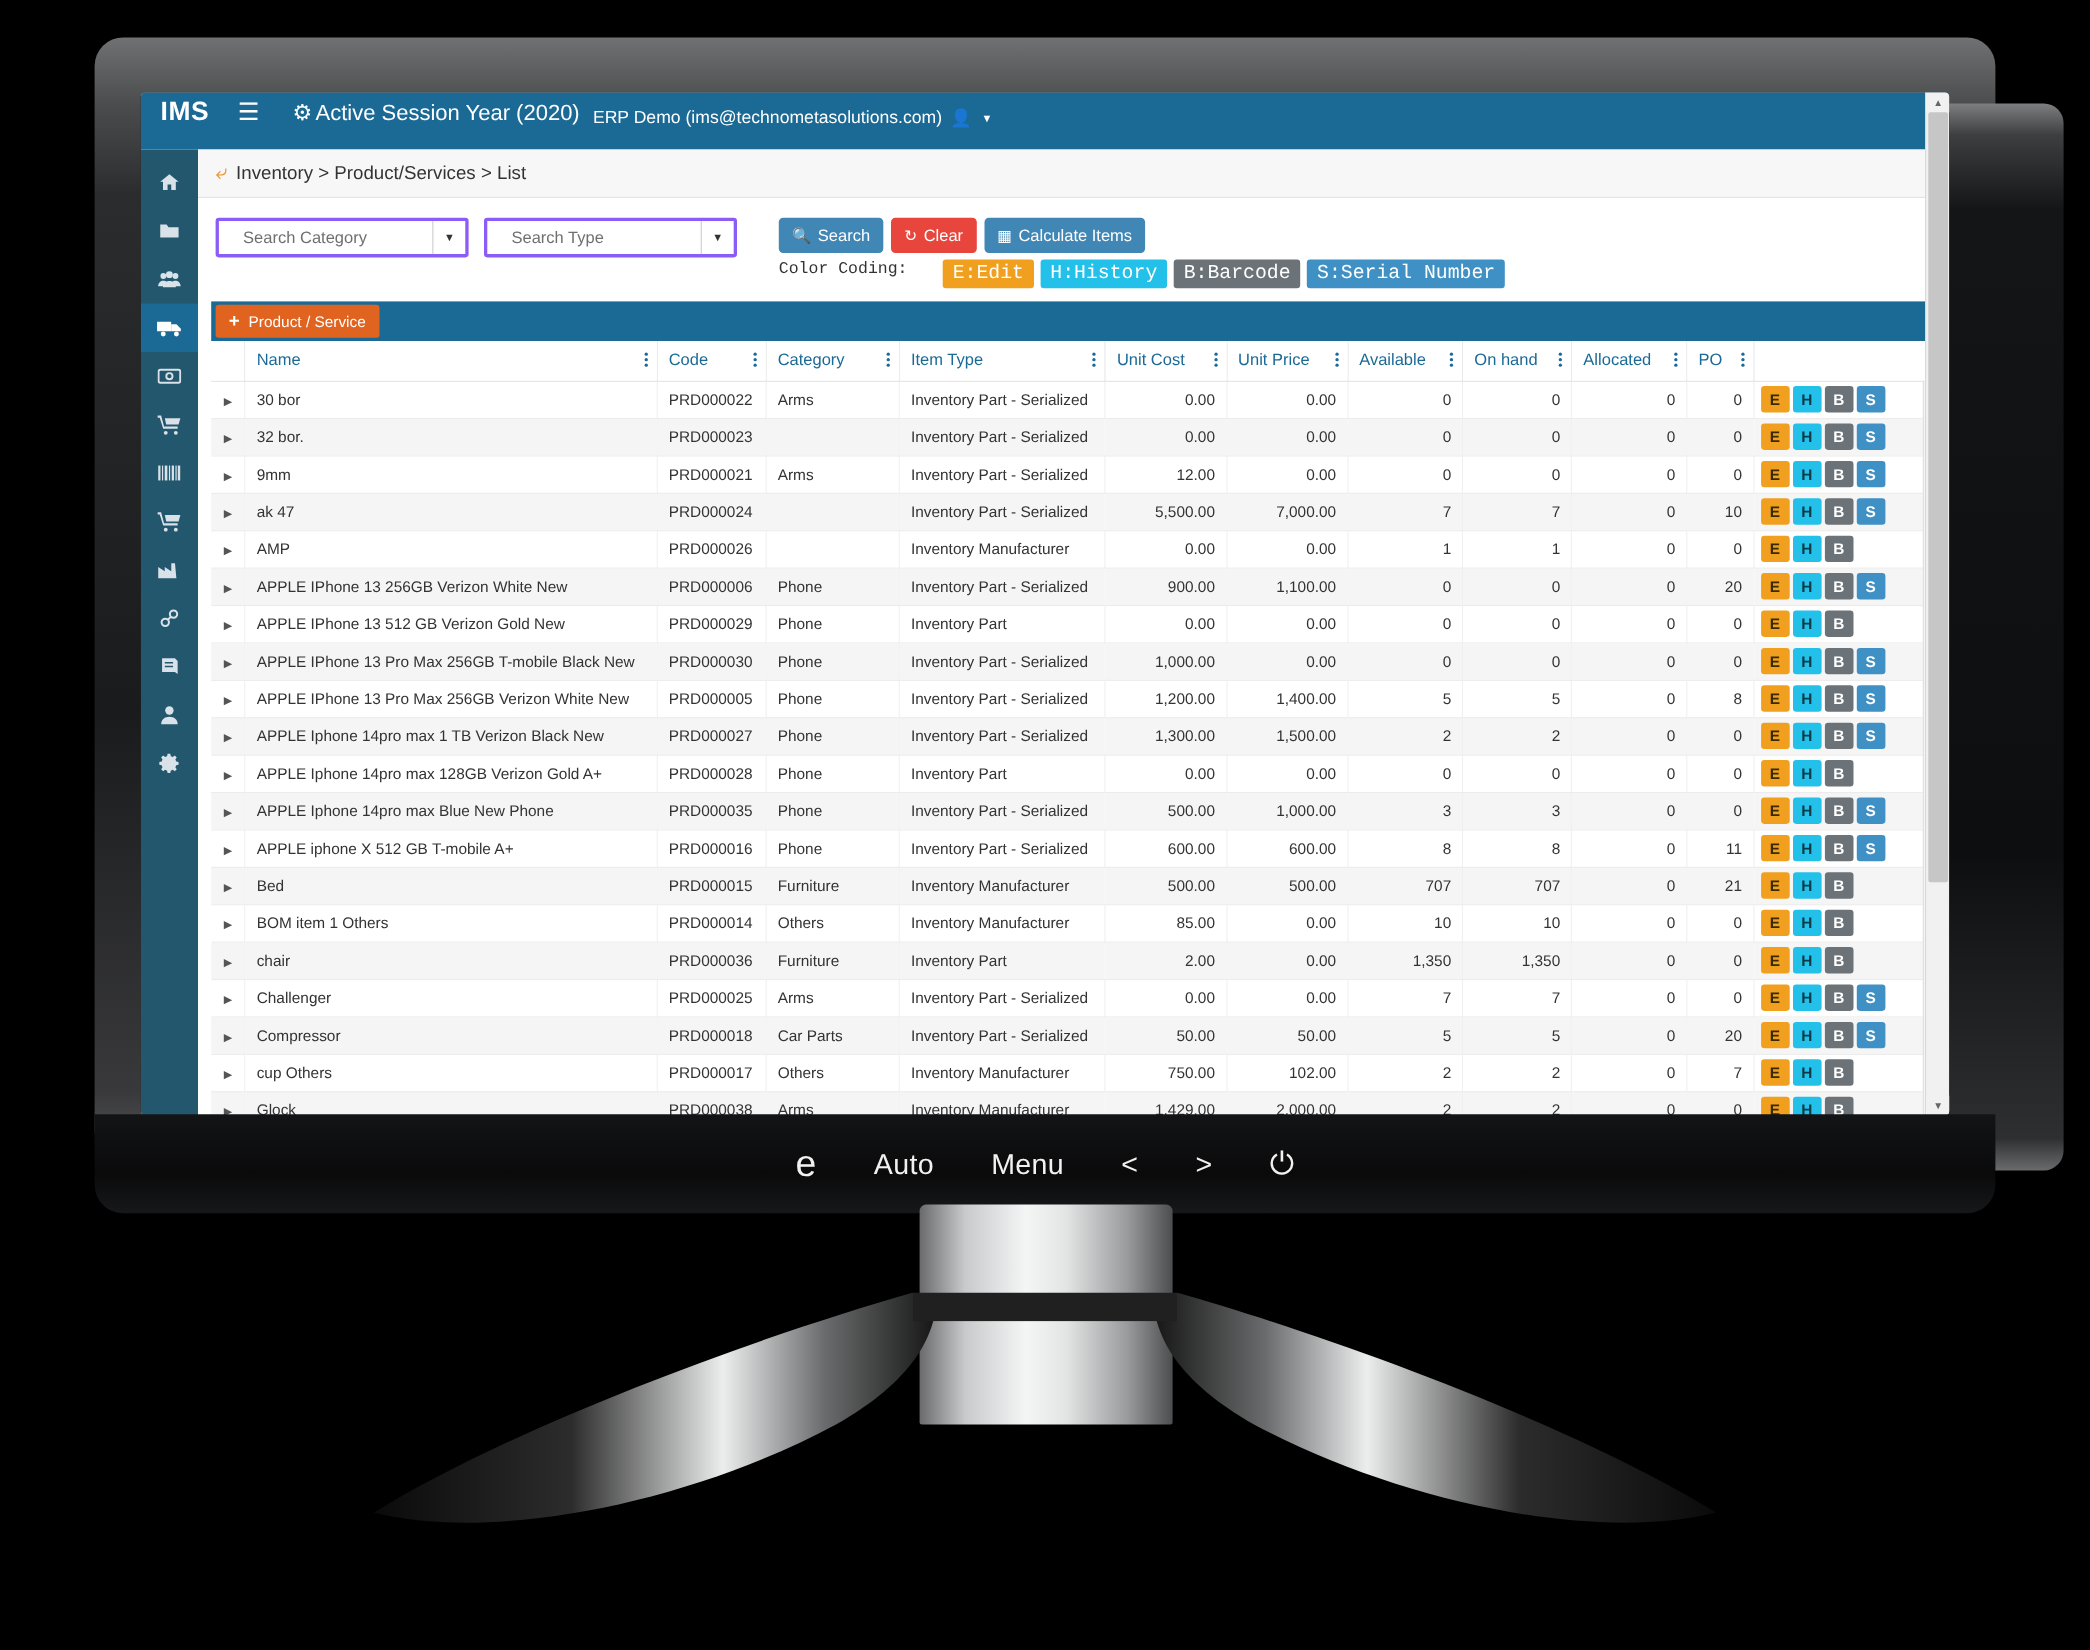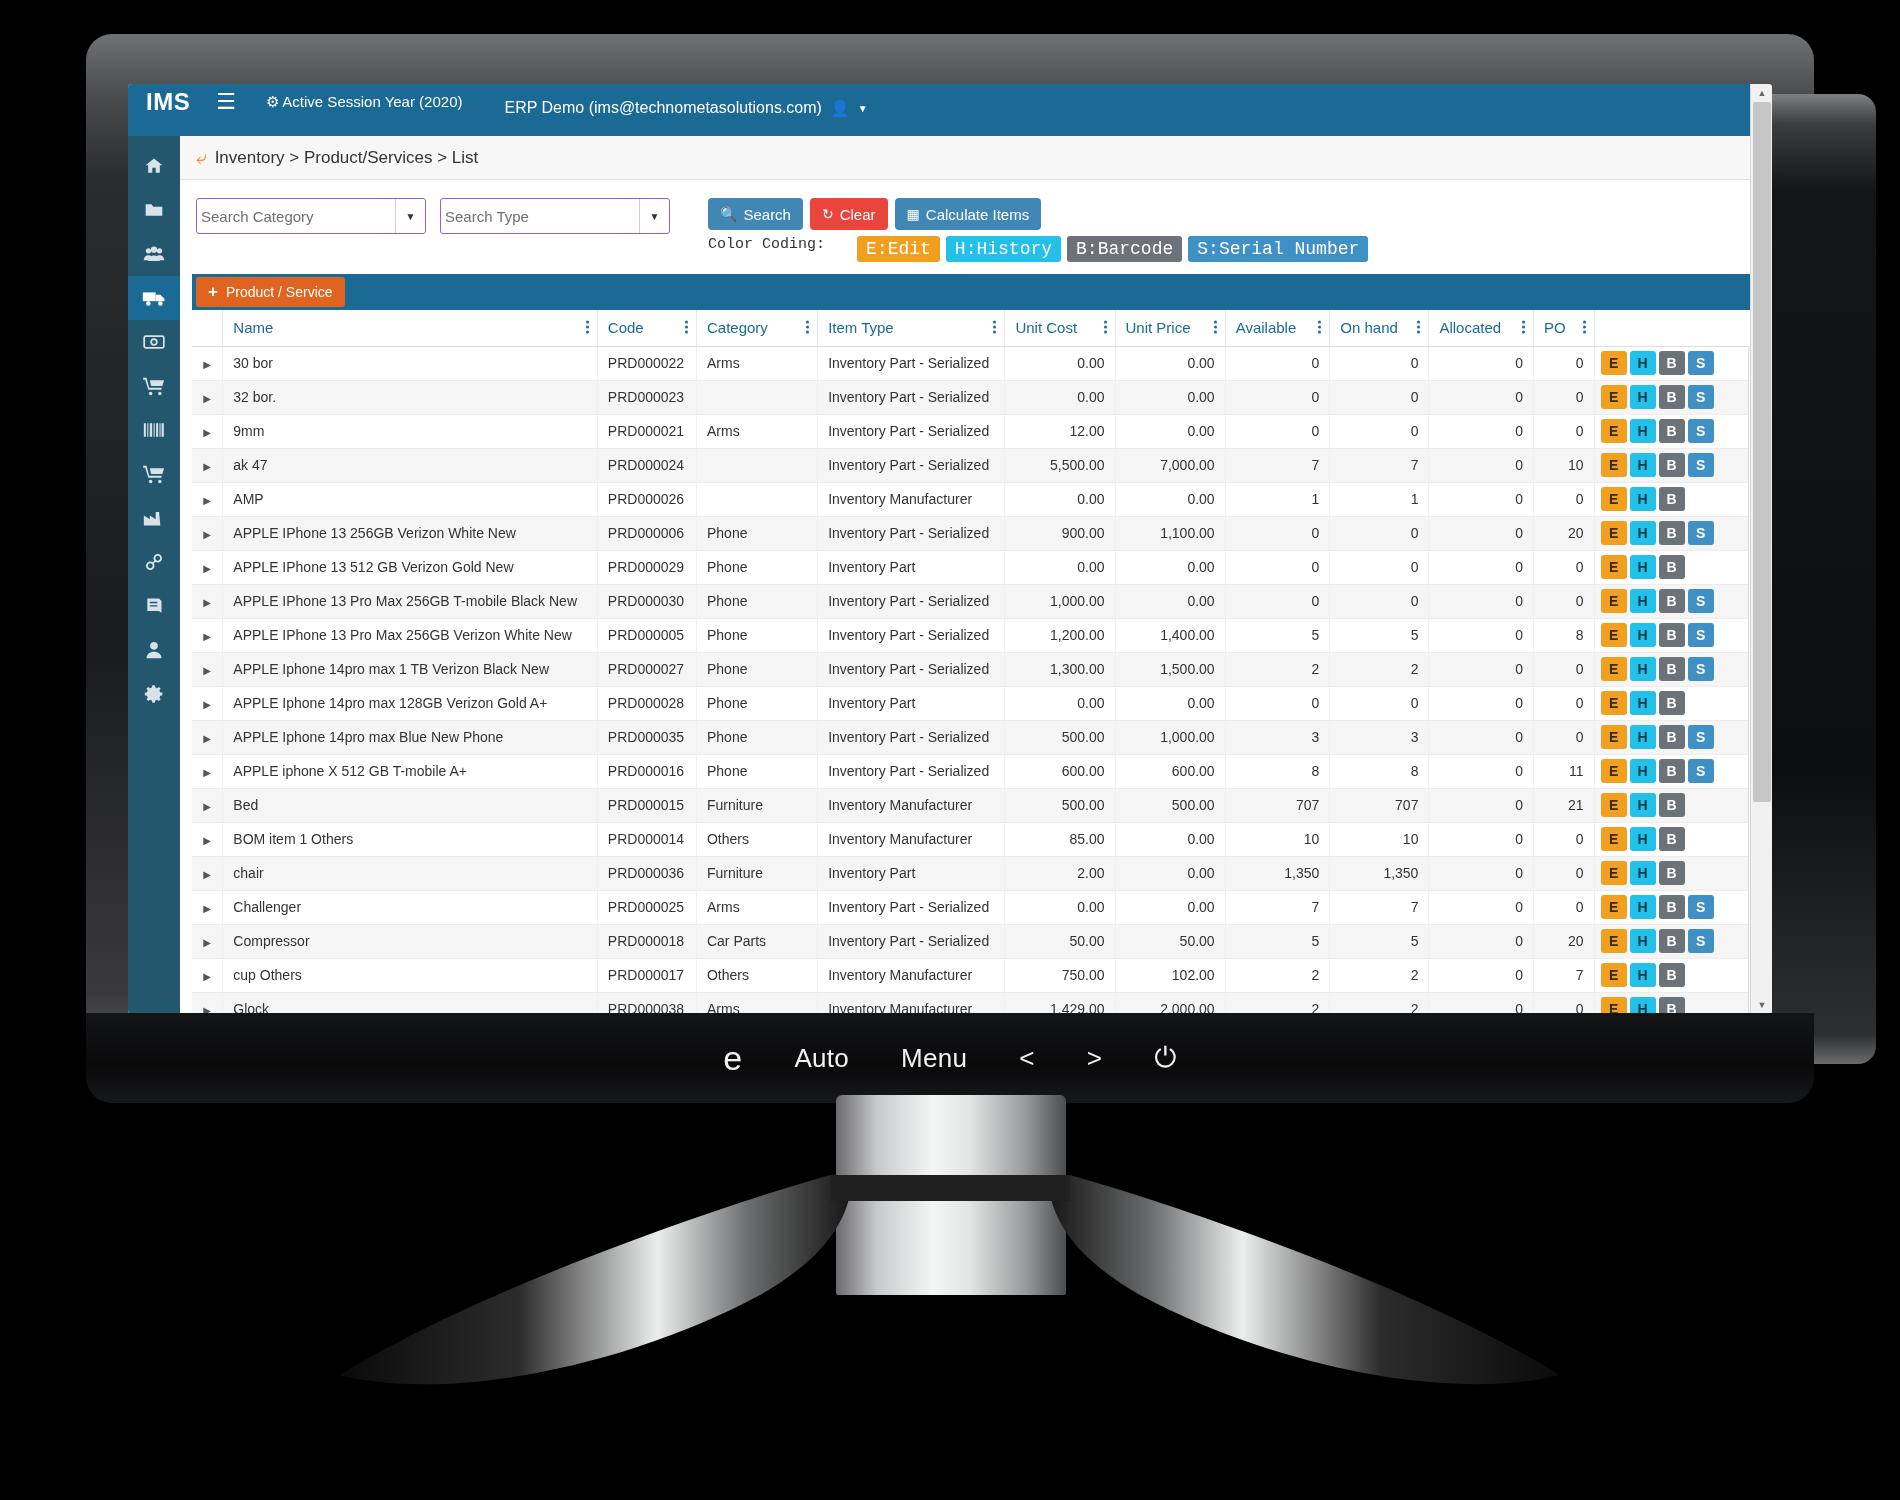--- a/index.html
+++ b/index.html
@@ -65,21 +65,21 @@
     font-size: 14px;
   }
   
   .navbar {
     height: 52px; background: #1b6a96;
     display: flex; align-items: center; color: #fff;
     padding: 0 0 16px 18px;
   }
   .brand { font-size: 24px; font-weight: 700; letter-spacing: .5px; margin-right: 26px; }
   .hamburger { font-size: 22px; margin-right: 30px; cursor: pointer; line-height: 1; }
-  .nav-item { font-size: 15px; margin-right: 42px; white-space: nowrap; }
+  .nav-item { font-size: 20px; margin-right: 12px; white-space: nowrap; }
   .nav-item .gear { margin-right: 3px; }
   .nav-user { font-size: 16px; display: flex; align-items: center; gap: 8px; margin-top: 12px; }
   .caret-down { font-size: 10px; }
 
   .body-row { display: flex; height: 878px; }
 
   
   .sidebar {
     width: 52px; background: #23576e; flex: 0 0 52px;
     padding-top: 8px;
@@ -100,22 +100,22 @@
     font-size: 17px; color: #333;
   }
   .breadcrumb .back-arrow { color: #f0932b; font-size: 19px; margin-right: 8px; transform: scaleX(-1); display:inline-block;}
 
   .filters {
     padding: 18px 16px 6px 16px;
     display: flex; align-items: flex-start; gap: 14px;
   }
   .select-box {
     position: relative; width: 230px; height: 36px;
-    border: 1px solid #8b5cf6; background: #fff; border-radius: 3px;
-    display: flex; align-items: center; padding: 0 4px;
+    border: 3px solid #8b5cf6; background: #fff; border-radius: 3px;
+    display: flex; align-items: center; padding: 0 22px;
     color: #707070; font-size: 15px;
   }
   .select-box .arrow {
     position: absolute; right: 0; top: 0; height: 100%;
     width: 30px; display: flex; align-items: center; justify-content: center;
     border-left: 1px solid #ccc; font-size: 10px; color: #333;
   }
   .text-input {
     width: 360px; height: 36px; border: 1px solid #ccc; border-radius: 3px;
     background: #fff; padding: 0 10px; font-size: 15px; color: #707070;

